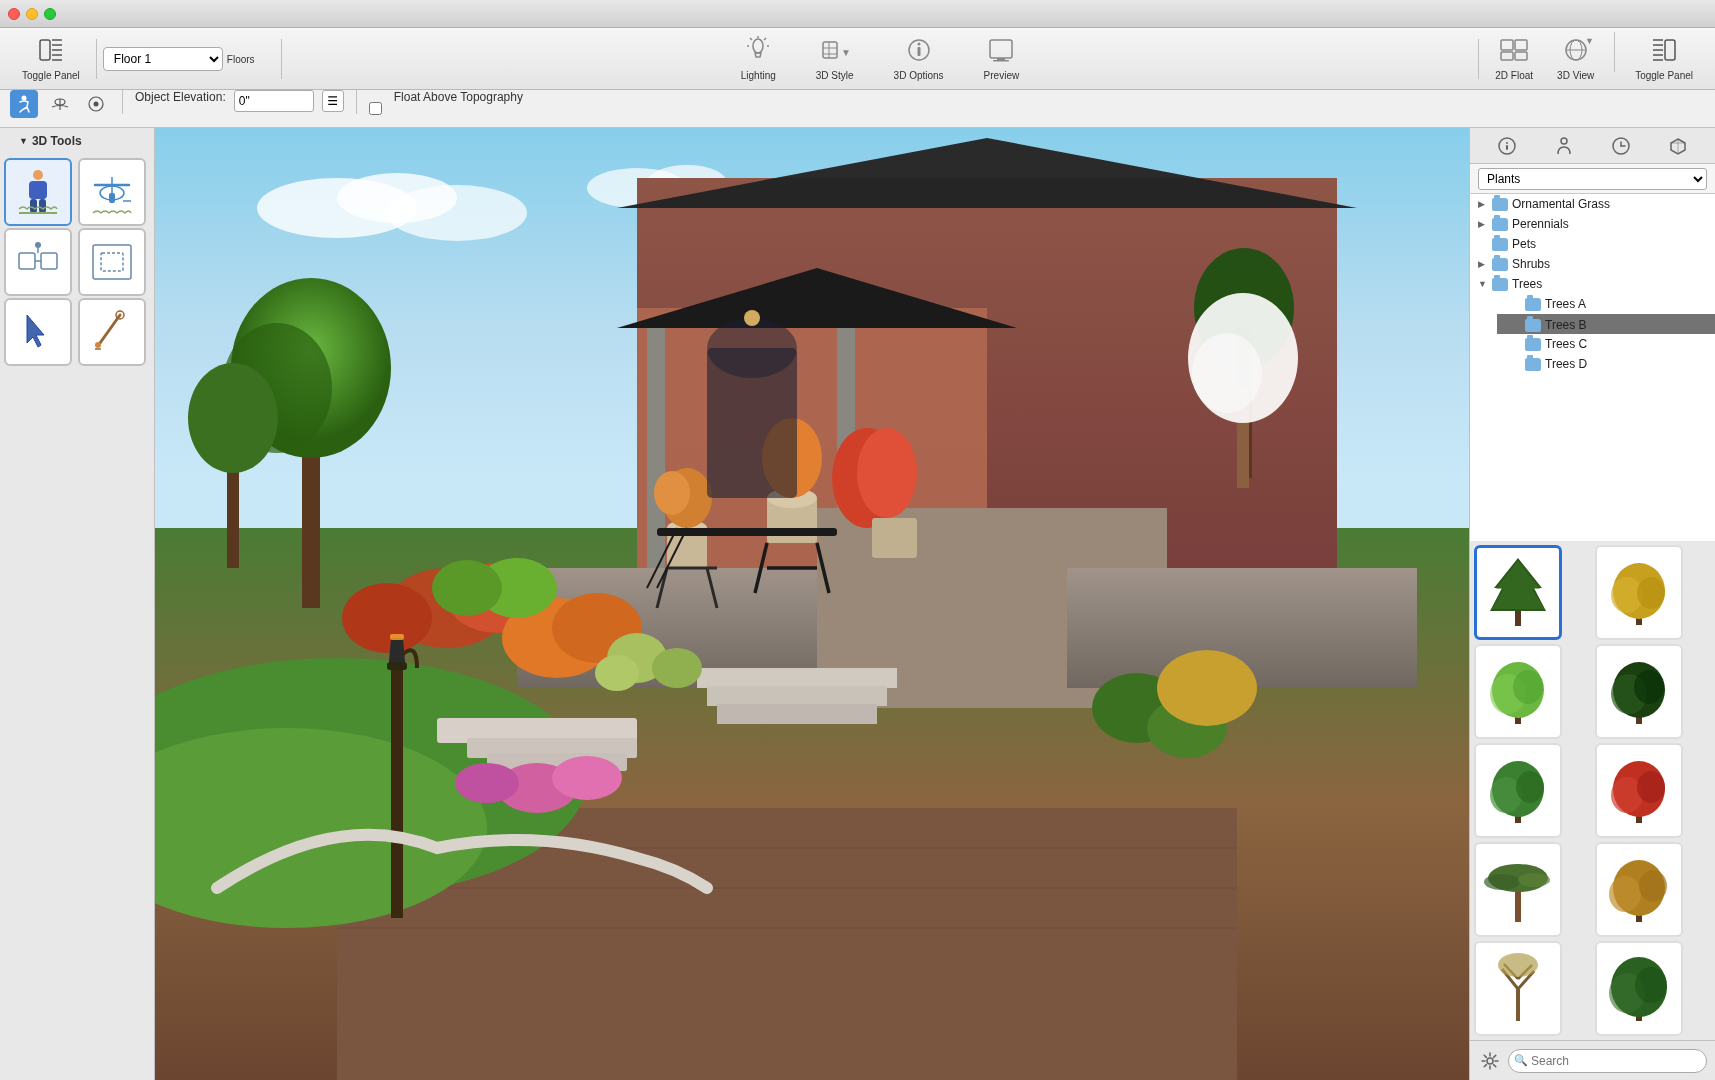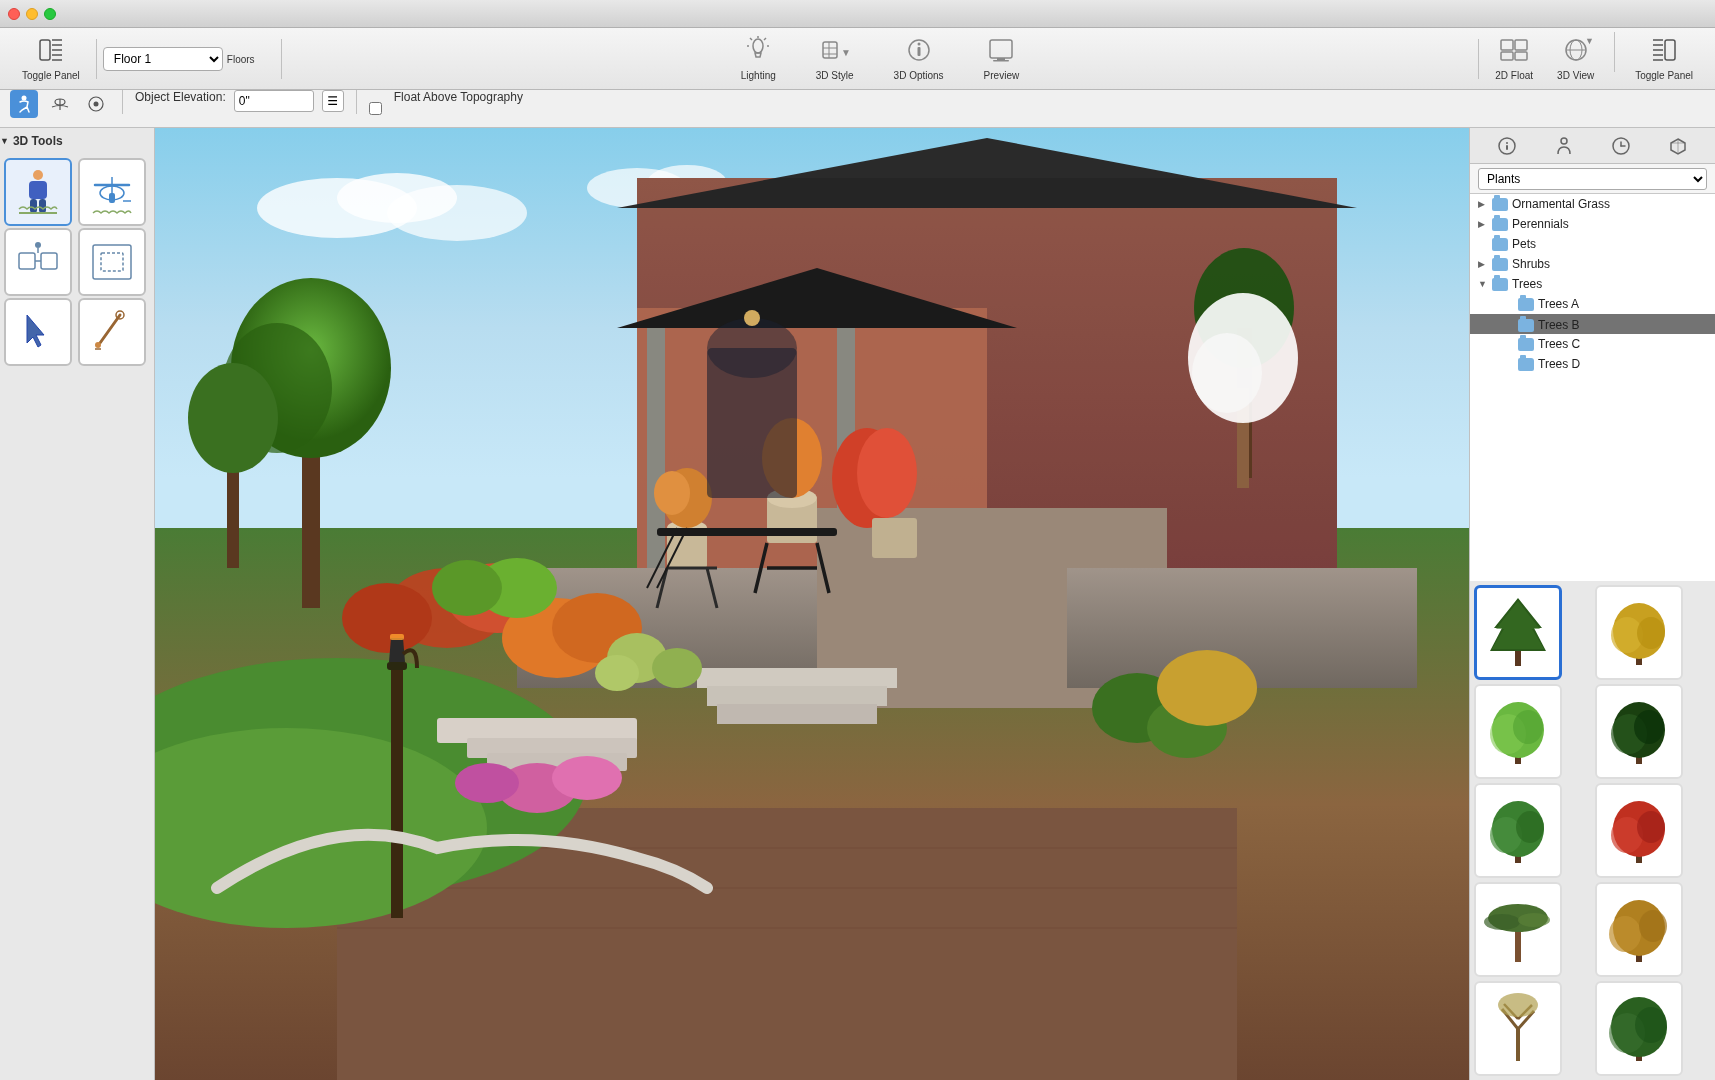--- a/index.html
+++ b/index.html
@@ -161,21 +161,21 @@
 
     
     .left-panel {
       width: 155px;
       background: #e8e8e8;
       border-right: 1px solid #c0c0c0;
       display: flex;
       flex-direction: column;
     }
     .tools-header {
-      padding: 6px 0;
+      padding: 6px 19px;
       font-size: 12px;
       font-weight: bold;
       color: #333;
       display: flex;
       align-items: center;
       gap: 4px;
     }
     .tools-header::before {
       content: '▼';
       font-size: 9px;
@@ -298,21 +298,21 @@
       position: absolute;
       top: -3px;
       left: 2px;
       width: 6px;
       height: 3px;
       background: #7bb3e0;
       border-radius: 1px 1px 0 0;
     }
     .tree-text { flex: 1; }
     .tree-indent-1 { padding-left: 8px; }
-    .tree-indent-2 { padding-left: 34px; }
+    .tree-indent-2 { padding-left: 14px; margin-left: 27px; }
 
     
     .thumbnail-grid {
       display: grid;
       grid-template-columns: 1fr 1fr;
       gap: 4px;
       padding: 4px;
       background: #e8e8e8;
       overflow-y: auto;
       max-height: 540px;
@@ -995,16 +995,27 @@
             <rect x="33" y="52" width="6" height="20" fill="#5a3820"></rect>
             <ellipse cx="36" cy="38" rx="28" ry="30" fill="#2a6020"></ellipse>
             <ellipse cx="24" cy="44" rx="18" ry="20" fill="#3a7030" opacity="0.6"></ellipse>
             <ellipse cx="48" cy="36" rx="16" ry="18" fill="#1a5018" opacity="0.6"></ellipse>
           </svg>
         </div>
 
       </div>
     </div>
 
+    <div class="bottom-bar">
+      <div class="settings-icon">
+        <svg width="18" height="18" viewBox="0 0 18 18">
+          <circle cx="9" cy="9" r="3" fill="none" stroke="#666" stroke-width="1.5"></circle>
+          <path d="M9 1 L9 4 M9 14 L9 17 M1 9 L4 9 M14 9 L17 9 M3.2 3.2 L5.4 5.4 M12.6 12.6 L14.8 14.8 M14.8 3.2 L12.6 5.4 M5.4 12.6 L3.2 14.8" stroke="#666" stroke-width="1.5" stroke-linecap="round"></path>
+        </svg>
+      </div>
+      <div class="search-wrapper">
+        <input type="text" class="search-input" placeholder="Search" style="">
+      </div>
+    </div>
 
   </div>
 
 </div>
 
 </body></html>

